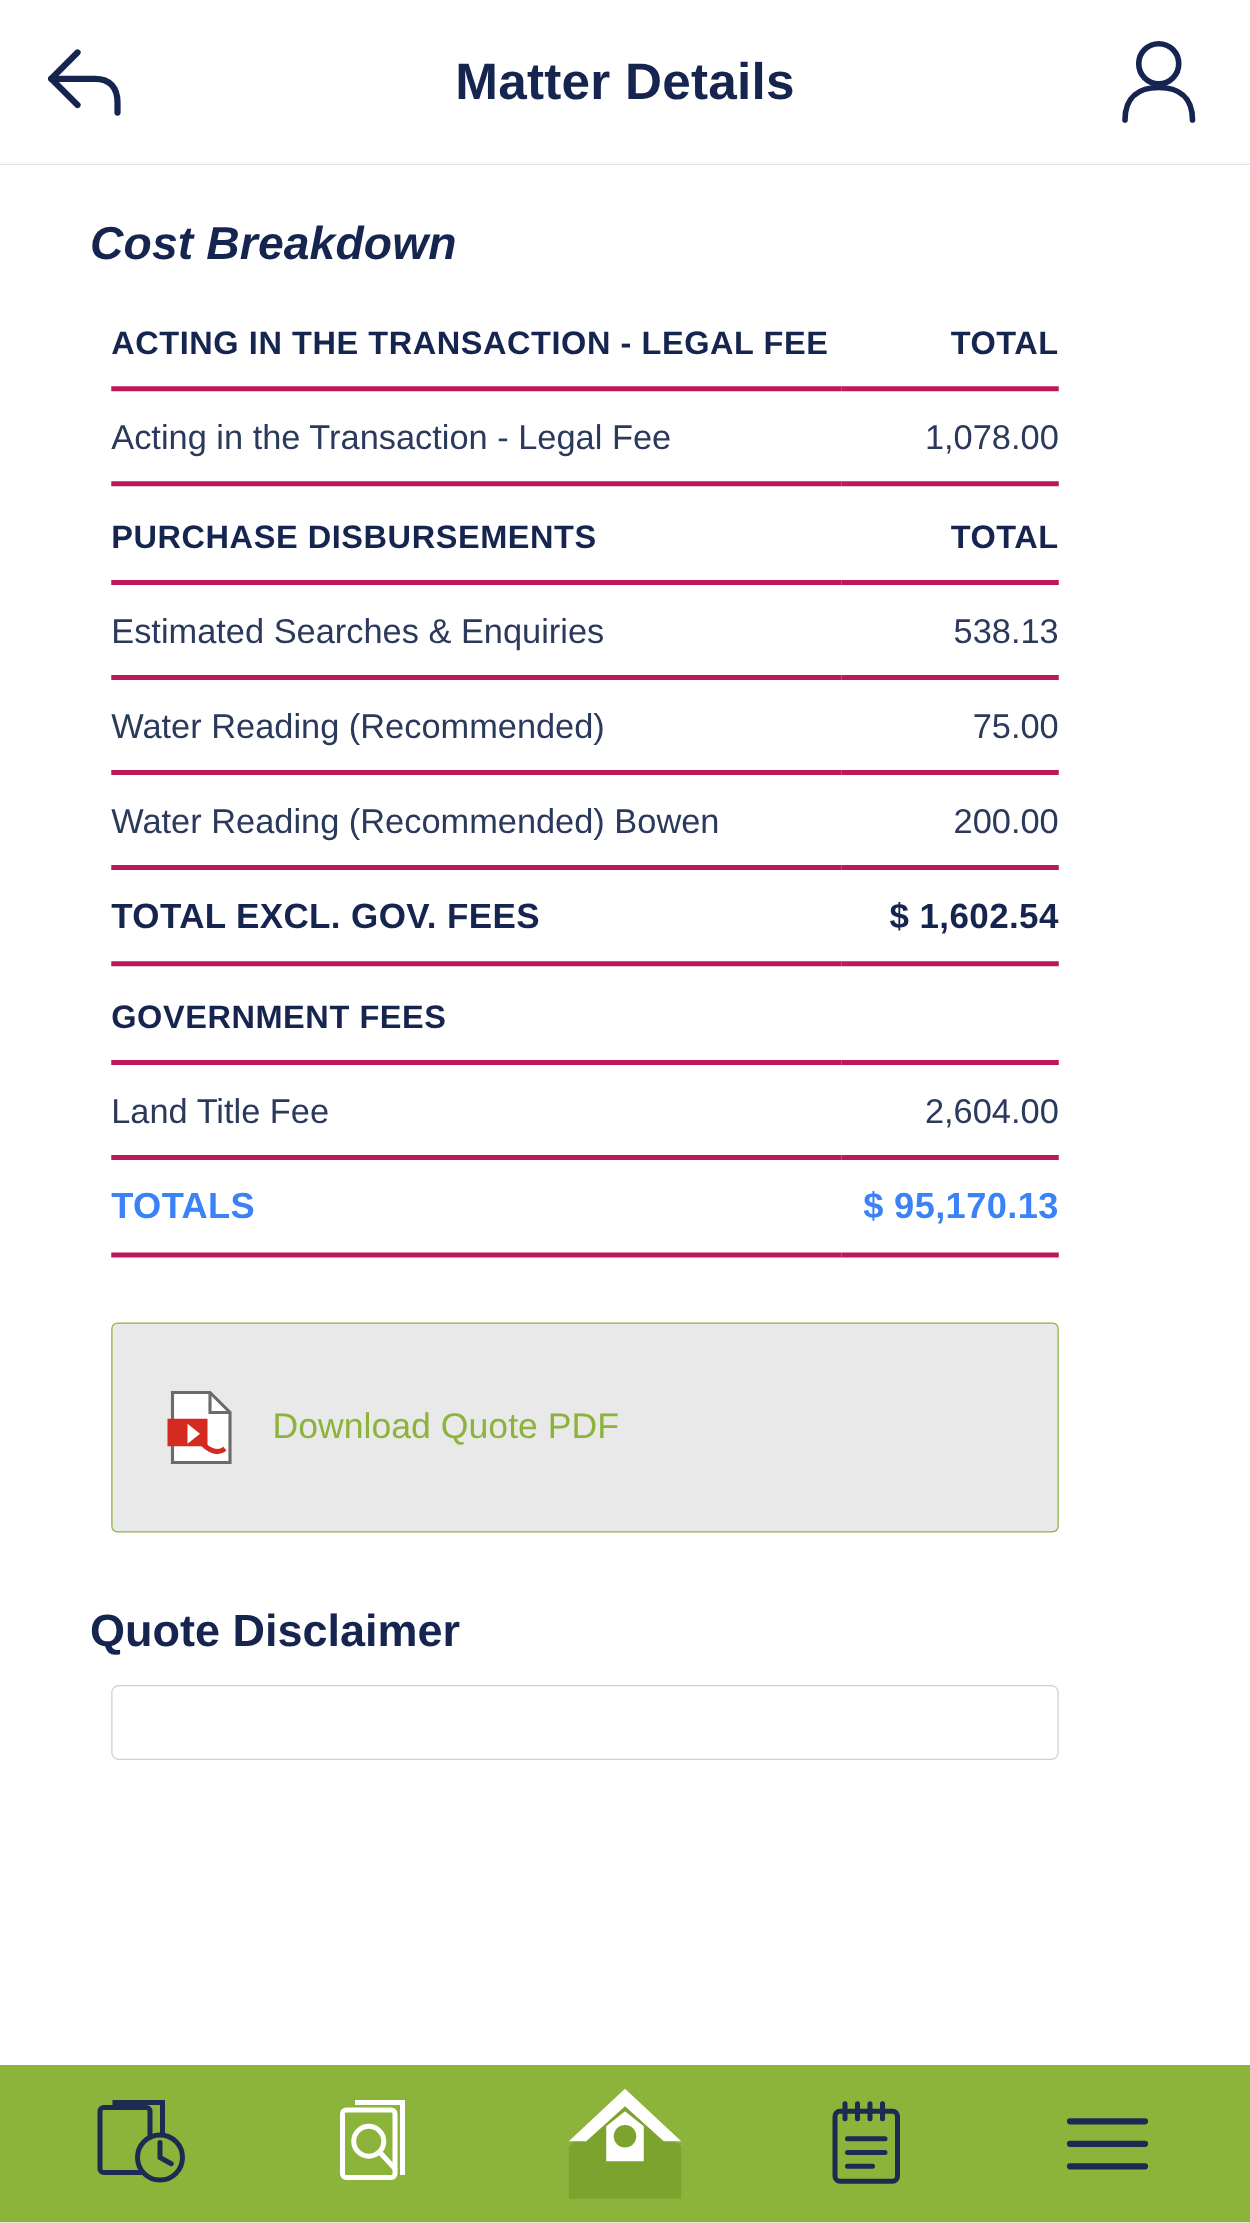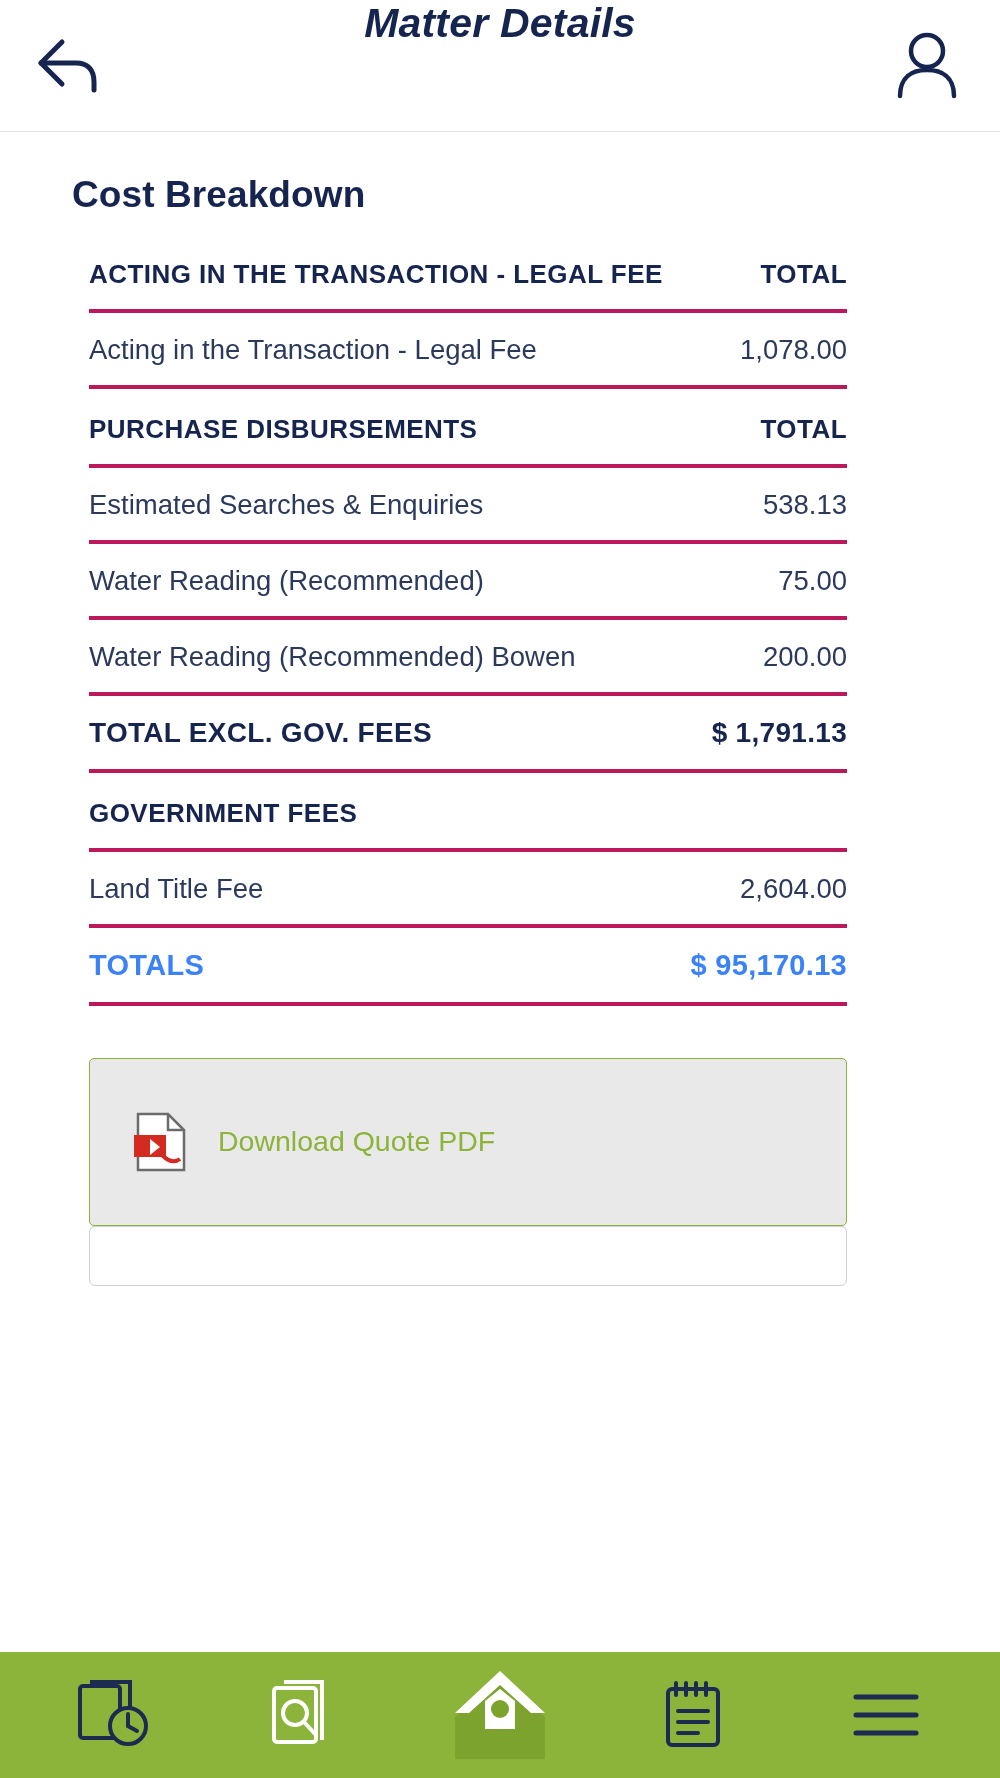--- a/index.html
+++ b/index.html
@@ -20,24 +20,23 @@
     flex-direction: column;
   }
 
   
   .header {
     position: relative;
     height: 132px;
     flex: 0 0 132px;
     border-bottom: 1px solid #e2e2e4;
     display: flex;
-    align-items: flex-start;
+    align-items: center;
     justify-content: center;
     background: #fff;
-    font-style: italic;
   }
   .header-title {
     font-size: 41px;
     font-weight: bold;
     color: #16254f;
     letter-spacing: 0.2px;
   }
   .back-btn {
     position: absolute;
     left: 30px;
@@ -67,20 +66,21 @@
     overflow: hidden;
     padding: 0 72px;
     position: relative;
   }
   .section-title {
     font-size: 37px;
     font-weight: bold;
     color: #16254f;
     margin: 42px 0 36px 0;
     letter-spacing: 0.1px;
+    font-style: italic;
   }
 
   .cost-table {
     width: 100%;
     border-collapse: collapse;
     margin-left: 17px;
     width: 758px;
   }
   .cost-table tr { border-bottom: 4px solid #be185d; }
   .cost-table td {
@@ -231,21 +231,21 @@
           <td>Water Reading (Recommended)</td>
           <td class="amount">75.00</td>
         </tr>
         <tr>
           <td>Water Reading (Recommended) Bowen</td>
           <td class="amount">200.00</td>
         </tr>
 
         <tr class="total-row">
           <td>TOTAL EXCL. GOV. FEES</td>
-          <td class="amount">$ 1,791.13</td>
+          <td class="amount">$ 1,602.54</td>
         </tr>
 
         <tr class="head">
           <td>GOVERNMENT FEES</td>
           <td class="amount"></td>
         </tr>
         <tr>
           <td>Land Title Fee</td>
           <td class="amount">2,604.00</td>
         </tr>
@@ -263,20 +263,21 @@
           <path d="M6 3 H36 L52 19 V59 H6 Z" fill="#ffffff" stroke="#6b6b6b" stroke-width="2.5"></path>
           <path d="M36 3 V19 H52" fill="none" stroke="#6b6b6b" stroke-width="2.5"></path>
           <rect x="2" y="24" width="32" height="22" fill="#d32b20"></rect>
           <path d="M18 28 l10 8 -10 8 z" fill="#ffffff"></path>
           <path d="M30 44 q10 10 18 4" fill="none" stroke="#d32b20" stroke-width="4"></path>
         </svg>
       </div>
       <div class="download-label">Download Quote PDF</div>
     </div>
 
+    <div class="disclaimer-title">Quote Disclaimer</div>
     <div class="disclaimer-box"></div>
   </div>
 
   <div class="bottom-nav">
 
     <div class="nav-item">
       <svg width="76" height="70" viewBox="0 0 76 70">
         <rect x="4" y="6" width="40" height="52" rx="3" fill="none" stroke="#1b2b52" stroke-width="4"></rect>
         <path d="M14 2 H54 V52" fill="none" stroke="#1b2b52" stroke-width="4"></path>
         <circle cx="52" cy="46" r="18" fill="#8cb33a" stroke="#1b2b52" stroke-width="4"></circle>

